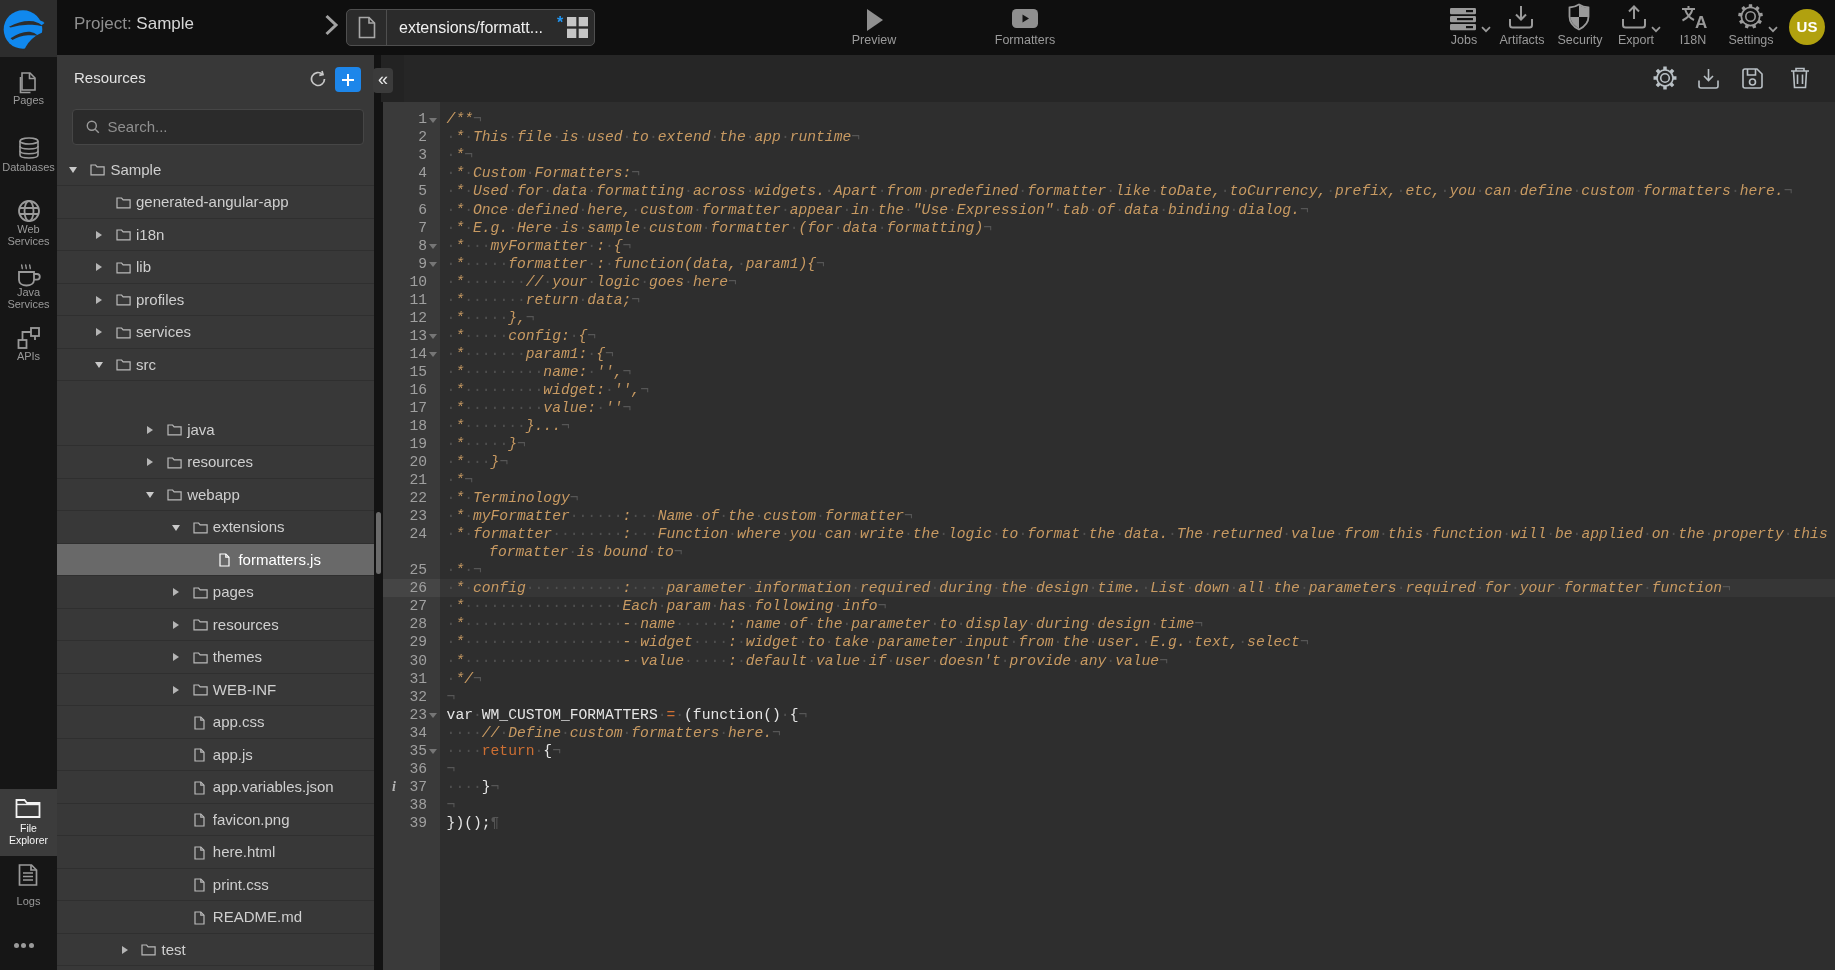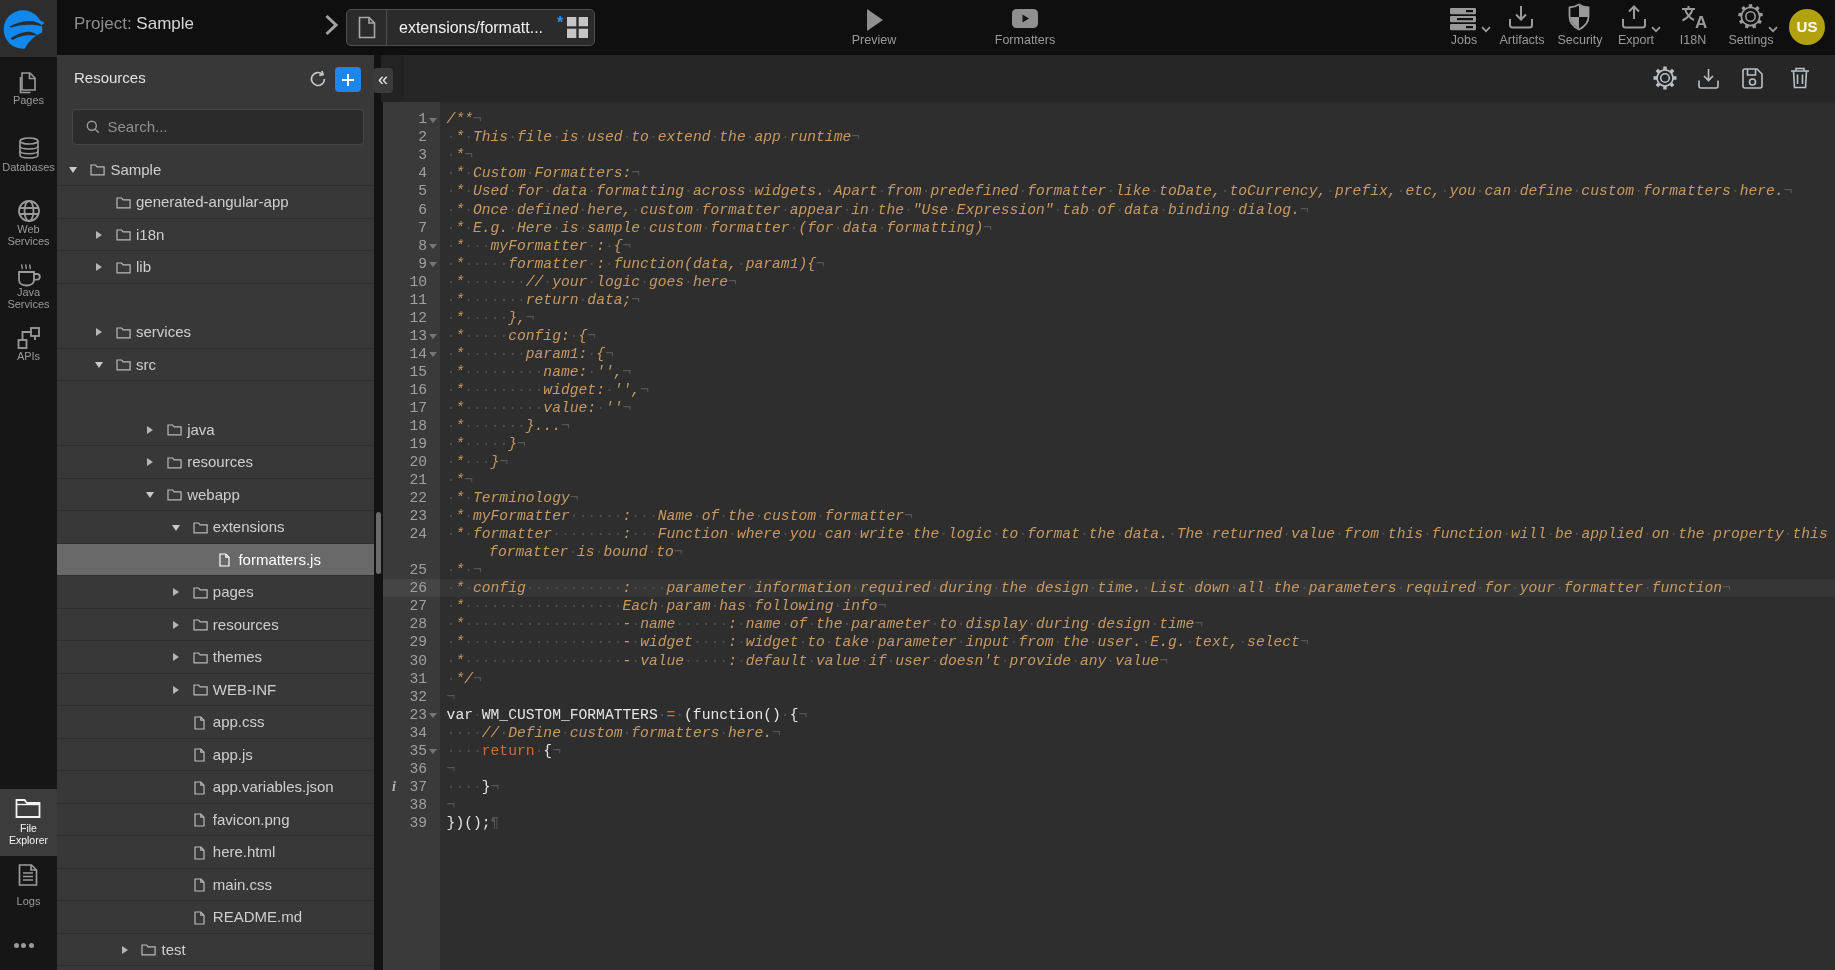--- a/index.html
+++ b/index.html
@@ -265,20 +265,29 @@
       </div>
       <div class="trow" style="top:196.0px">
         <span class="crt" style="left:39.0px"></span>
         <span class="icw" style="left:58.7px">
           <svg class="tic" width="15" height="13" viewBox="0 0 15 13">
             <path d="M1 2 h4.6 l1.5 1.8 h7 v8 h-13.1 z" fill="none" stroke="#b9b9b9" stroke-width="1.2"></path>
           </svg>
         </span>
         <span class="tlb" style="left:79.0px">lib</span>
       </div>
+      <div class="trow" style="top:228.5px">
+        <span class="crt" style="left:39.0px"></span>
+        <span class="icw" style="left:58.7px">
+          <svg class="tic" width="15" height="13" viewBox="0 0 15 13">
+            <path d="M1 2 h4.6 l1.5 1.8 h7 v8 h-13.1 z" fill="none" stroke="#b9b9b9" stroke-width="1.2"></path>
+          </svg>
+        </span>
+        <span class="tlb" style="left:79.0px">profiles</span>
+      </div>
       <div class="trow" style="top:261.0px">
         <span class="crt" style="left:39.0px"></span>
         <span class="icw" style="left:58.7px">
           <svg class="tic" width="15" height="13" viewBox="0 0 15 13">
             <path d="M1 2 h4.6 l1.5 1.8 h7 v8 h-13.1 z" fill="none" stroke="#b9b9b9" stroke-width="1.2"></path>
           </svg>
         </span>
         <span class="tlb" style="left:79.0px">services</span>
       </div>
       <div class="trow" style="top:293.5px">
@@ -416,21 +425,21 @@
         </span>
         <span class="tlb" style="left:155.8px">here.html</span>
       </div>
       <div class="trow" style="top:813.5px">
         <span class="icw" style="left:136.5px">
           <svg class="tic" width="11" height="14" viewBox="0 0 11 14">
             <path d="M1 1 h5.8 l3.2 3.2 v8.8 h-9 z" fill="none" stroke="#b9b9b9" stroke-width="1.2"></path>
             <path d="M6.8 1 v3.2 h3.2" fill="none" stroke="#b9b9b9" stroke-width="1.2"></path>
           </svg>
         </span>
-        <span class="tlb" style="left:155.8px">main.css</span>
+        <span class="tlb" style="left:155.8px">print.css</span>
       </div>
       <div class="trow" style="top:846.0px">
         <span class="icw" style="left:136.5px">
           <svg class="tic" width="11" height="14" viewBox="0 0 11 14">
             <path d="M1 1 h5.8 l3.2 3.2 v8.8 h-9 z" fill="none" stroke="#b9b9b9" stroke-width="1.2"></path>
             <path d="M6.8 1 v3.2 h3.2" fill="none" stroke="#b9b9b9" stroke-width="1.2"></path>
           </svg>
         </span>
         <span class="tlb" style="left:155.8px">README.md</span>
       </div>

